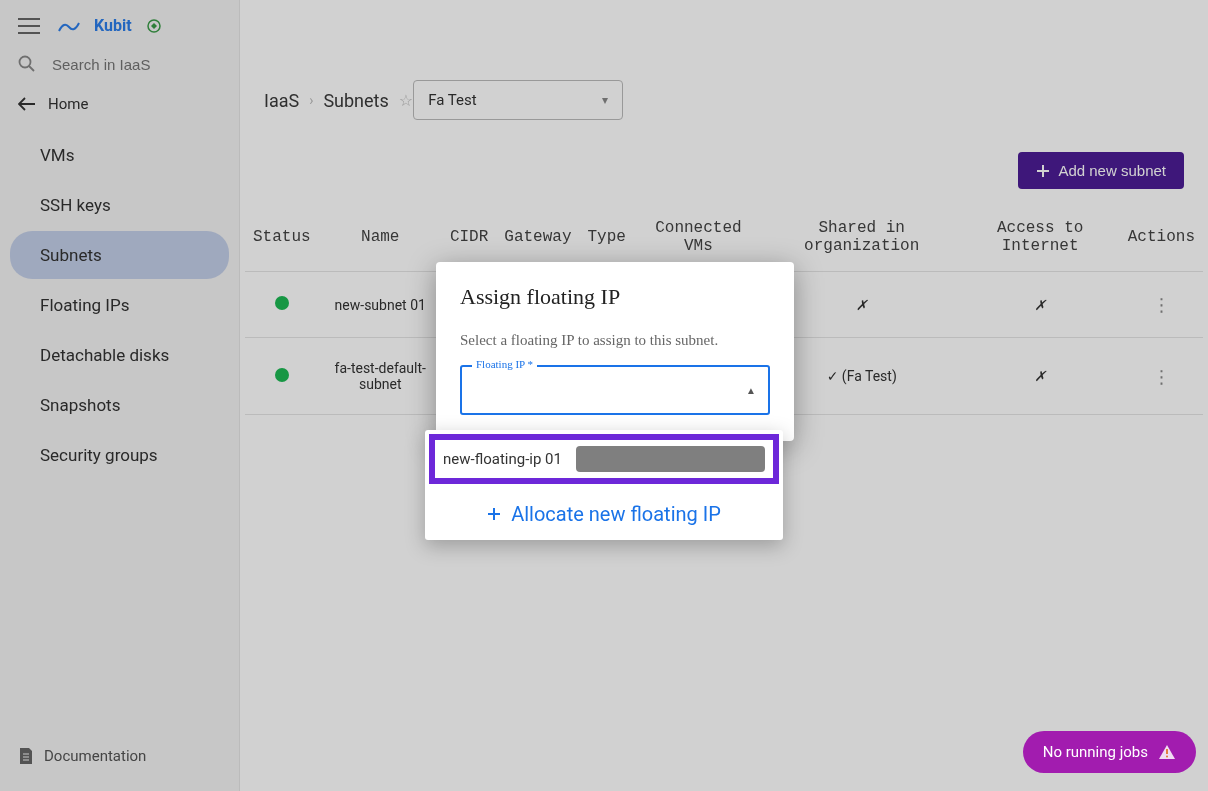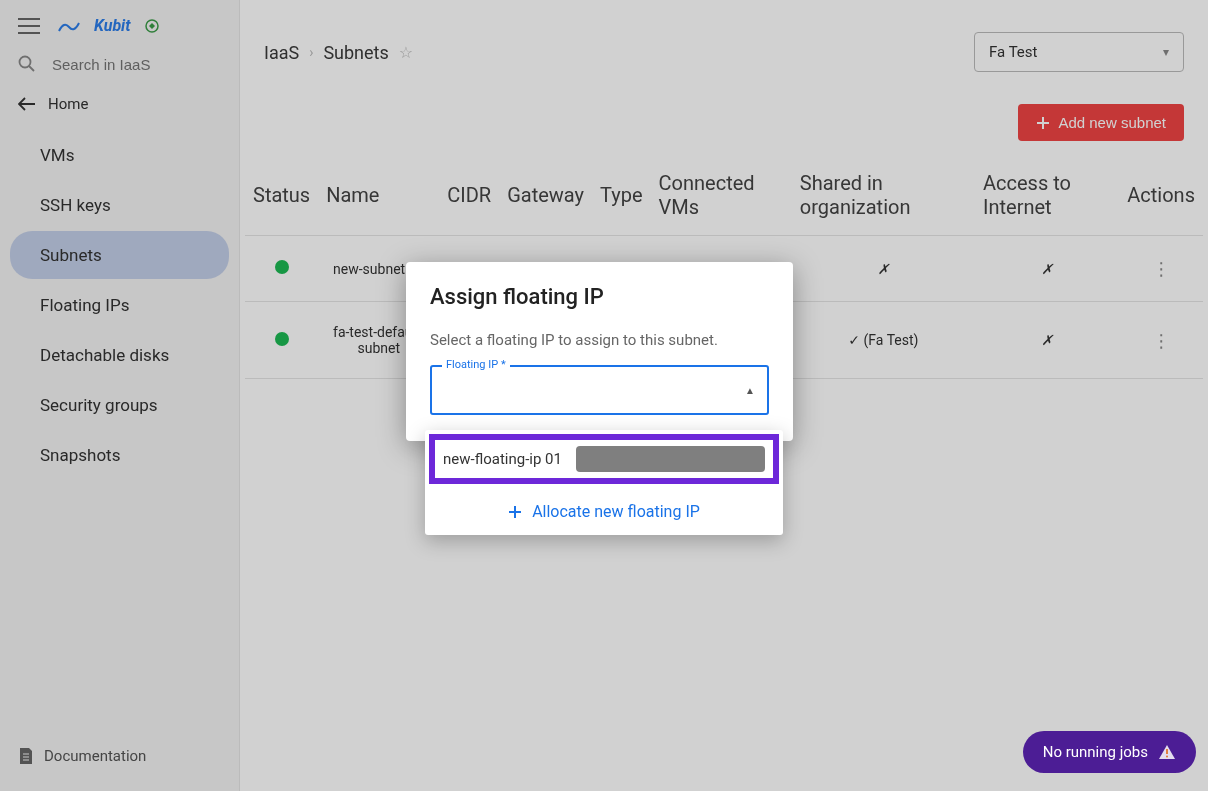--- a/index.html
+++ b/index.html
@@ -1,56 +1,56 @@
 <!DOCTYPE html>
 <html><head>
 <meta charset="utf-8">
 <style>
 * { box-sizing: border-box; margin: 0; padding: 0; }
 body { font-family: -apple-system, BlinkMacSystemFont, "Segoe UI", Roboto, sans-serif; font-size: 14px; color: #333; background: #fff; width: 1208px; height: 791px; overflow: hidden; position: relative; }
 .page { display: flex; width: 100%; height: 100%; }
 .sidebar { width: 240px; background: #f3f3f3; border-right: 1px solid #e5e5e5; display: flex; flex-direction: column; padding: 12px 0; }
 .sidebar-top { display: flex; align-items: center; padding: 4px 18px 10px; gap: 18px; }
 .hamburger { font-size: 22px; color: #666; cursor: pointer; }
-.logo-area { display: flex; align-items: center; gap: 14px; font-style: italic; }
+.logo-area { display: flex; align-items: center; gap: 14px; }
 .logo-text { color: #2b7de9; font-weight: 700; font-size: 16px; }
 .search-row { display: flex; align-items: center; padding: 10px 18px; gap: 16px; color: #888; }
 .search-input { border: none; background: transparent; outline: none; font-size: 15px; color: #888; flex: 1; }
 .home-row { display: flex; align-items: center; gap: 12px; padding: 12px 18px 8px; font-size: 15px; color: #333; cursor: pointer; }
 .nav-list { margin-top: 8px; }
 .nav-item { padding: 14px 18px 14px 30px; font-size: 17px; color: #333; cursor: pointer; border-radius: 22px; margin: 2px 10px; }
 .nav-item.active { background: #c3cfe8; }
 .sidebar-footer { margin-top: auto; padding: 14px 18px; display: flex; align-items: center; gap: 10px; font-size: 15px; color: #555; cursor: pointer; }
 .main { flex: 1; display: flex; flex-direction: column; background: #fff; }
-.topbar { display: flex; align-items: center; justify-content: space-between; padding: 32px 24px; }
+.topbar { display: flex; align-items: center; padding: 32px 24px; margin-top: 48px; }
 .breadcrumb { display: flex; align-items: center; gap: 10px; font-size: 18px; color: #3a3a3a; }
 .breadcrumb .sep { color: #bbb; font-size: 14px; }
 .star { color: #bbb; font-size: 16px; cursor: pointer; }
 .project-select { border: 1px solid #bbb; border-radius: 4px; padding: 10px 40px 10px 14px; font-size: 15px; color: #333; background: #fff; position: relative; min-width: 210px; cursor: pointer; }
 .project-select::after { content: "▾"; position: absolute; right: 14px; top: 50%; transform: translateY(-50%); color: #888; font-size: 12px; }
 .action-row { display: flex; justify-content: flex-end; padding: 0 24px 14px; }
-.primary-btn { background: #ef4444; color: #fff; border: none; border-radius: 4px; padding: 10px 18px; font-size: 15px; display: inline-flex; align-items: center; gap: 8px; cursor: pointer; }
+.primary-btn { background: #4c1d95; color: #fff; border: none; border-radius: 4px; padding: 10px 18px; font-size: 15px; display: inline-flex; align-items: center; gap: 8px; cursor: pointer; }
 .table { width: calc(100% - 10px); border-collapse: collapse; margin: 0 5px; }
-.table th { font-weight: 400; color: #444; padding: 16px 8px; text-align: left; font-size: 20px; border-bottom: 1px solid #e5e5e5; }
+.table th { font-weight: 400; color: #444; padding: 16px 8px; text-align: center; font-size: 16px; border-bottom: 1px solid #e5e5e5; font-family: Liberation Mono, monospace; }
 .table td { padding: 22px 8px; text-align: center; font-size: 14px; color: #333; border-bottom: 1px solid #e5e5e5; }
 .dot-green { display: inline-block; width: 14px; height: 14px; background: #1db954; border-radius: 50%; }
 .ellipsis { color: #888; font-size: 18px; cursor: pointer; }
 .overlay { position: absolute; inset: 0; background: rgba(0,0,0,0.18); z-index: 50; }
-.dialog { position: absolute; left: 406px; top: 262px; width: 387px; background: #fff; border-radius: 4px; box-shadow: 0 6px 28px rgba(0,0,0,0.35); z-index: 60; padding: 22px 24px 26px; }
+.dialog { position: absolute; left: 436px; top: 262px; width: 358px; background: #fff; border-radius: 4px; box-shadow: 0 6px 28px rgba(0,0,0,0.35); z-index: 60; padding: 22px 24px 26px; font-family: Liberation Serif, serif; }
 .dialog-title { font-size: 22px; font-weight: 500; margin-bottom: 22px; color: #222; }
 .dialog-desc { font-size: 15px; color: #666; margin-bottom: 16px; }
 .select-field { position: relative; border: 2px solid #1a73e8; border-radius: 3px; height: 50px; display: flex; align-items: center; padding: 0 12px; cursor: pointer; }
 .select-label { position: absolute; top: -9px; left: 10px; background: #fff; padding: 0 4px; font-size: 11px; color: #1a73e8; }
 .select-arrow { margin-left: auto; font-size: 10px; color: #555; }
 .dropdown { position: absolute; left: 425px; top: 430px; width: 358px; background: #fff; border-radius: 3px; box-shadow: 0 6px 20px rgba(0,0,0,0.25); z-index: 70; }
 .dropdown-option { padding: 6px 8px; border: 6px solid #6d28d9; margin: 4px; display: flex; align-items: center; gap: 14px; cursor: pointer; font-size: 15px; }
 .redacted { flex: 1; background: #7f7f7f; border-radius: 4px; height: 26px; }
-.dropdown-allocate { padding: 14px 0; text-align: center; color: #1a73e8; font-size: 16px; display: flex; align-items: center; justify-content: center; gap: 10px; cursor: pointer; }
+.dropdown-allocate { padding: 14px 0; text-align: center; color: #1a73e8; font-size: 20px; display: flex; align-items: center; justify-content: center; gap: 10px; cursor: pointer; }
 .assign-btn { position: absolute; left: 740px; top: 492px; width: 36px; height: 28px; background: #1a73e8; border-radius: 3px; z-index: 55; }
-.floating-pill { position: absolute; right: 12px; bottom: 18px; background: #4c1d95; color: #fff; border-radius: 22px; padding: 12px 20px; font-size: 15px; display: flex; align-items: center; gap: 10px; z-index: 80; cursor: pointer; }
+.floating-pill { position: absolute; right: 12px; bottom: 18px; background: #a21caf; color: #fff; border-radius: 22px; padding: 12px 20px; font-size: 15px; display: flex; align-items: center; gap: 10px; z-index: 80; cursor: pointer; }
 .icon { display: inline-flex; }
 svg { display: block; }
 </style>
 </head>
 <body>
 
 <div class="page">
   <aside class="sidebar">
     <div class="sidebar-top">
       <span class="hamburger">
@@ -85,22 +85,22 @@
           </svg>
       </span>
       <span>Home</span>
     </div>
     <div class="nav-list">
       <div class="nav-item">VMs</div>
       <div class="nav-item">SSH keys</div>
       <div class="nav-item active">Subnets</div>
       <div class="nav-item">Floating IPs</div>
       <div class="nav-item">Detachable disks</div>
+      <div class="nav-item">Snapshots</div>
       <div class="nav-item">Security groups</div>
-      <div class="nav-item">Snapshots</div>
     </div>
     <div class="sidebar-footer">
       <span class="icon">
         <svg width="16" height="18" viewBox="0 0 16 18">
             <path d="M2 1 h9 l3 3 v13 h-12 Z" fill="#666"></path>
             <path d="M5 7h6M5 10h6M5 13h6" stroke="#f3f3f3" stroke-width="1.2"></path>
           </svg>
       </span>
       <span>Documentation</span>
     </div>

